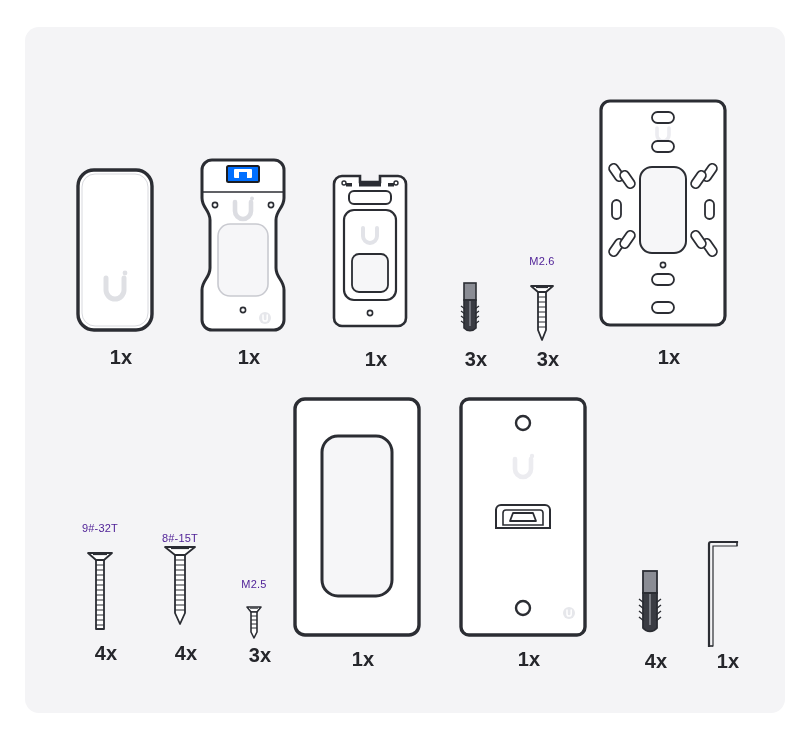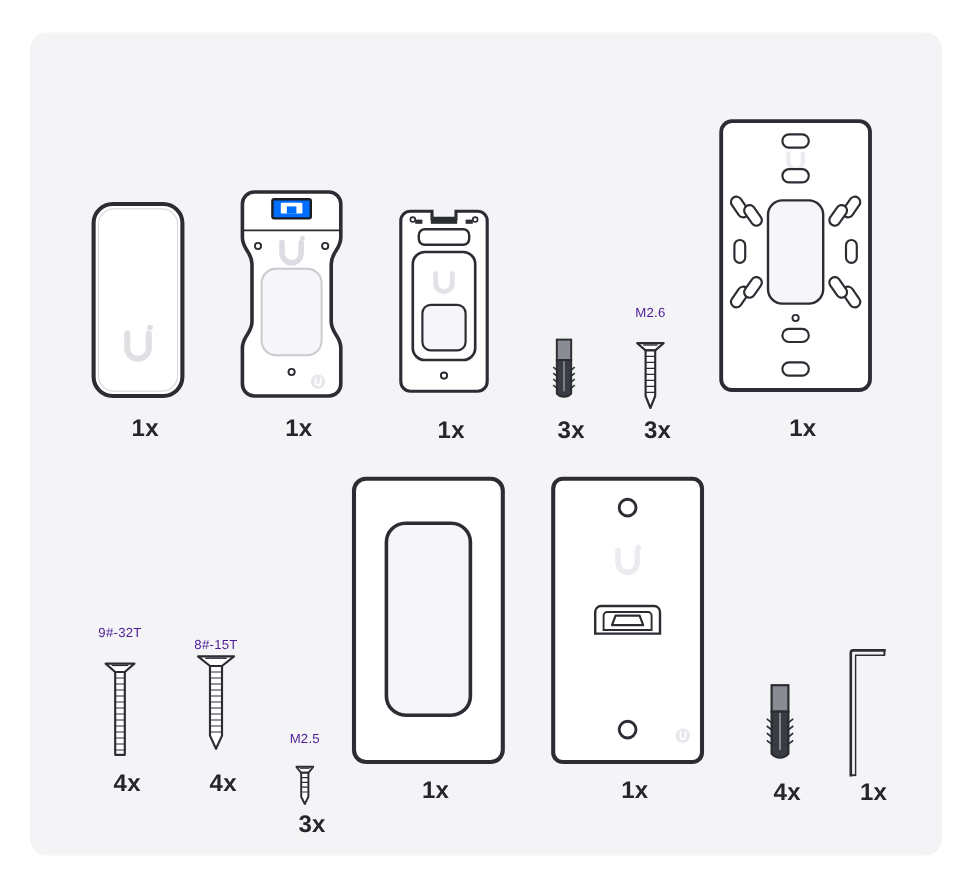--- a/index.html
+++ b/index.html
@@ -160,21 +160,21 @@
     <path d="M17 3 h30 l-10 8 h-10 z" fill="#ffffff" stroke="#2b2d33" stroke-width="1.8" stroke-linejoin="round"></path>
     <line x1="23" y1="4.5" x2="41" y2="4.5" stroke="#2b2d33" stroke-width="1.2"></line>
     <path d="M27 11 h10 v58 l-5 11 l-5 -11 z" fill="#ffffff" stroke="#2b2d33" stroke-width="1.8" stroke-linejoin="round"></path>
     <g stroke="#2b2d33" stroke-width="1">
       <path d="M27 16 h10 M27 21 h10 M27 26 h10 M27 31 h10 M27 36 h10 M27 41 h10 M27 46 h10 M27 51 h10 M27 56 h10 M27 61 h10 M27 66 h10"></path>
     </g>
   </svg>
   <div class="qty" style="top:126px;">4x</div>
 </div>
 
-<div class="item" style="left:222px;top:578px;width:64px;height:95px;margin-top:32px;">
+<div class="item" style="left:222px;top:578px;width:64px;height:95px;">
   <div class="spec" style="top:0px;">M2.5</div>
   <svg width="64" height="36" viewBox="0 0 64 36" style="margin-top:27px;">
     <path d="M25 2 h14 l-4 5 h-6 z" fill="#ffffff" stroke="#2b2d33" stroke-width="1.6" stroke-linejoin="round"></path>
     <line x1="28" y1="3.2" x2="36" y2="3.2" stroke="#2b2d33" stroke-width="1"></line>
     <path d="M29 7 h6 v20 l-3 6 l-3 -6 z" fill="#ffffff" stroke="#2b2d33" stroke-width="1.6" stroke-linejoin="round"></path>
     <g stroke="#2b2d33" stroke-width="1">
       <path d="M29 11 h6 M29 15 h6 M29 19 h6 M29 23 h6"></path>
     </g>
   </svg>
   <div class="qty" style="top:66px;">3x</div>

